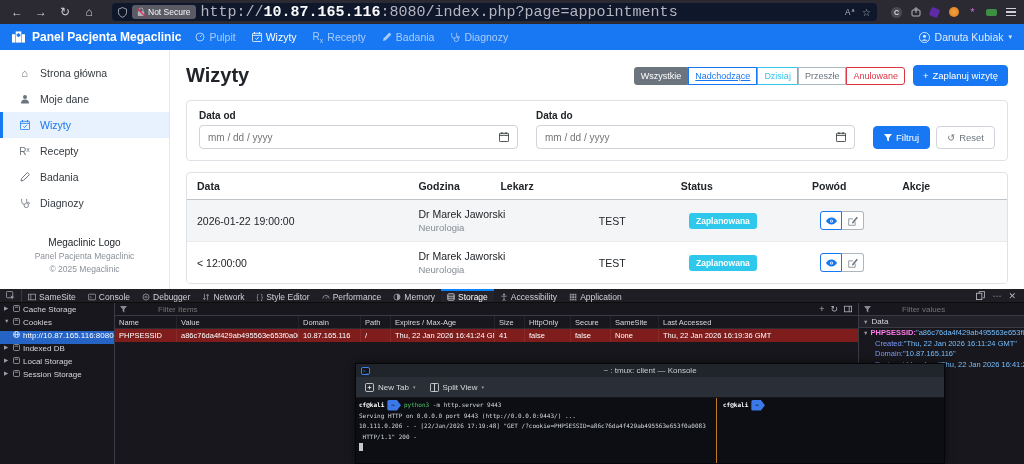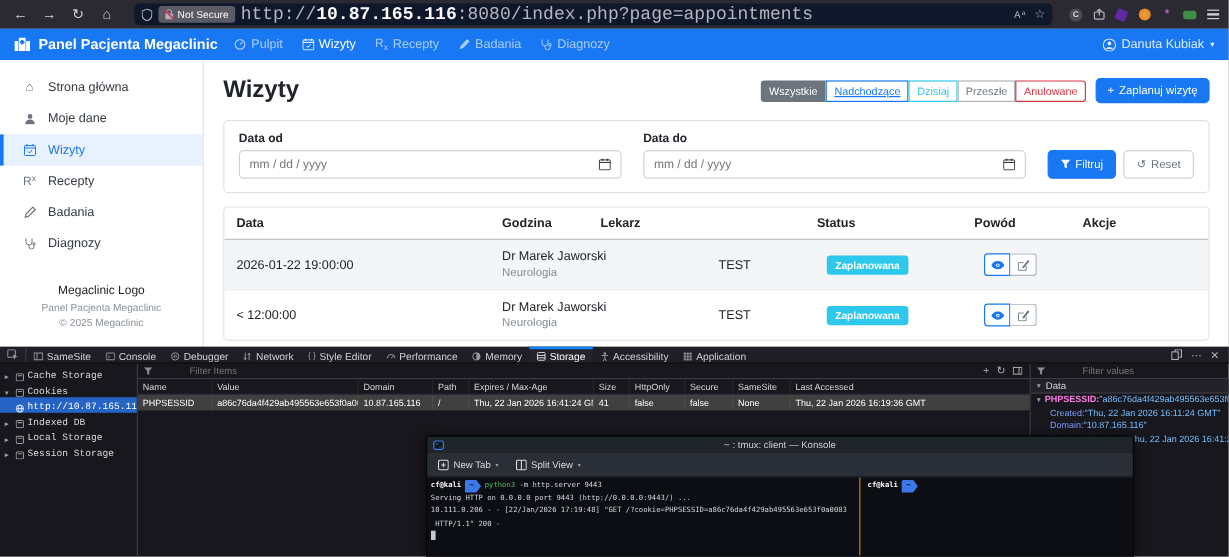--- a/index.html
+++ b/index.html
@@ -88,35 +88,35 @@
   .dtabs { height:14px; background:#1f1e25; border-bottom:1px solid #0c0c0d; display:flex; align-items:stretch; color:#cfcfd8; font-size:8.5px; }
   .dtab { display:flex; align-items:center; gap:3px; padding:0 6px; border-top:2px solid transparent; white-space:nowrap; }
   .dtab.active { color:#fff; border-top-color:#0a84ff; background:#24232b; }
   .dtab .dic { display:flex; align-items:center; color:#9b9ba3; }
   .dtab.active .dic { color:#dfdfe6; }
   .dpick { display:flex; align-items:center; padding:0 6px; border-right:1px solid #3a3a44; color:#9b9ba3; }
   .dtabs-right { margin-left:auto; display:flex; align-items:center; gap:7px; padding:0 8px; color:#b1b1b9; font-size:9px; }
 
   .storage { flex:1; display:flex; min-height:0; color:#d7d7db; }
   .stree { width:115px; border-right:1px solid #3a3a44; font-size:8px; padding-top:2px; }
-  .titem { height:13px; display:flex; align-items:flex-end; gap:3px; padding-left:4px; white-space:nowrap; overflow:hidden;font-family:Liberation Mono, monospace; }
+  .titem { height:13px; display:flex; align-items:flex-start; gap:3px; padding-left:4px; white-space:nowrap; overflow:hidden; }
   .titem .arr { width:6px; font-size:5.5px; color:#9b9ba3; }
   .titem .jar { color:#9b9ba3; display:flex; }
   .titem.child { padding-left:13px; }
   .titem.sel { background:#2563c4; color:#fff; }
   .titem.sel .jar { color:#cfe0ff; }
 
   .smain { flex:1; display:flex; flex-direction:column; min-width:0; }
   .stoolbar { height:13px; display:flex; align-items:center; border-bottom:1px solid #3a3a44; }
   .sfilter { flex:1; display:flex; align-items:center; gap:3px; padding:0 5px; color:#8a8a93; font-size:8px; }
   .sfilter input { background:transparent; border:none; outline:none; color:#8a8a93; font-size:8px; flex:1; font-family:"Liberation Sans",sans-serif;padding-left:28px; }
   .stool-ic { display:flex; gap:6px; padding:0 6px; color:#b1b1b9; font-size:9px; align-items:center; }
   .cookhead, .cookrow { display:flex; height:13px; line-height:13px; font-size:7.5px; white-space:nowrap; }
   .cookhead { border-bottom:1px solid #2c2c34; color:#d7d7db; }
-  .cookrow { background:#404040; color:#fff; }
+  .cookrow { background:#7f1d1d; color:#fff; }
   .cc { padding:0 4px; overflow:hidden; border-right:1px solid rgba(255,255,255,.06); }
   .cc.n{width:62px}.cc.v{width:122px}.cc.d{width:62px}.cc.p{width:30px}.cc.e{width:104px}.cc.s{width:30px}.cc.h{width:46px}.cc.sc{width:40px}.cc.ss{width:48px}.cc.la{flex:1;border-right:none}
 
   .sside { width:166px; border-left:1px solid #3a3a44; font-size:7.5px; display:flex; flex-direction:column; }
   .sside .shead { height:12px; background:#232129; border-bottom:1px solid #3a3a44; display:flex; align-items:center; gap:3px; padding-left:4px; color:#d7d7db; font-size:8px; }
   .dline { line-height:10.5px; white-space:nowrap; overflow:hidden; padding-left:4px; }
   .dline.ind { padding-left:16px; }
   .kname { color:#ff7de9; font-weight:bold; }
   .kprop { color:#7d9bf8; }
   .kval { color:#75bfff; }

